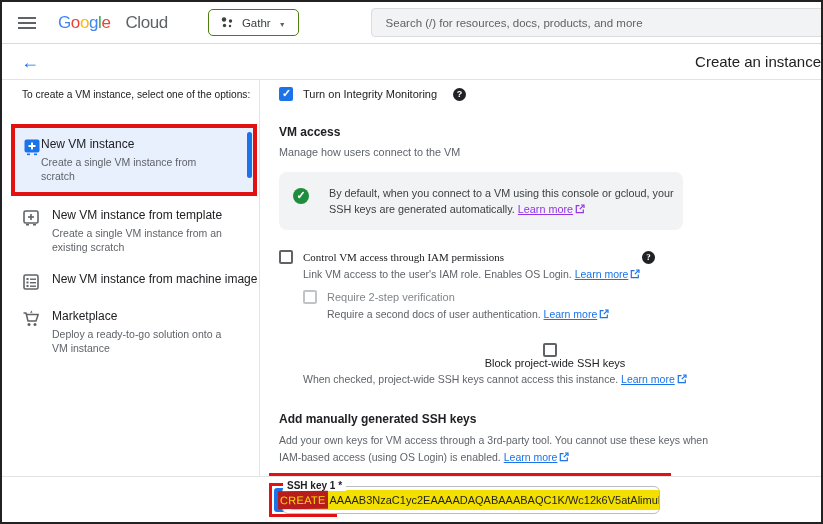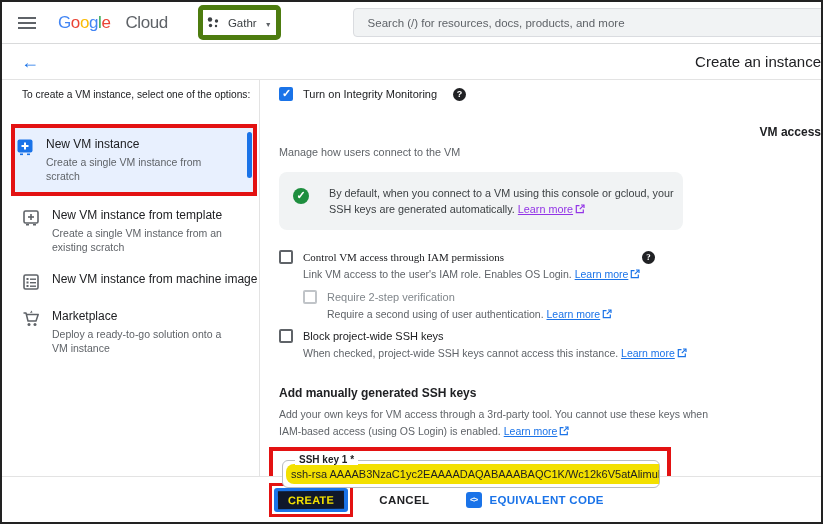--- a/index.html
+++ b/index.html
@@ -10,22 +10,22 @@
             display:flex; flex-direction:column; overflow:hidden; }
 
   
   .topbar { height:42px; flex:0 0 42px; display:flex; align-items:center; padding-left:16px;
             border-bottom:1px solid #d9dadb; background:#fff; }
   .hamburger { width:18px; display:flex; flex-direction:column; gap:3px; cursor:pointer; }
   .hamburger i { display:block; height:2px; background:#5f6368; }
   .logo { display:flex; align-items:baseline; margin-left:22px; font-size:17px; font-weight:500; letter-spacing:-0.4px; }
   .g0,.g3 { color:#4285F4; } .g1,.g5 { color:#EA4335; } .g2 { color:#FBBC05; } .g4 { color:#34A853; }
   .logo .cloud { color:#5f6368; margin-left:15px; font-weight:400; }
-  .proj { display:flex; align-items:center; gap:8px; margin-left:30px; border:5px solid #4d7c0f;
-          border-radius:5px; padding:6px 4px; font-size:11.5px; font-weight:500; color:#3c4043; cursor:pointer; }
+  .proj { display:flex; align-items:center; gap:8px; margin-left:40px; border:1px solid #4d7c0f;
+          border-radius:5px; padding:6px 12px; font-size:11.5px; font-weight:500; color:#3c4043; cursor:pointer; }
   .caret::after { content:"▼"; font-size:7px; color:#5f6368; }
   .searchbox { flex:1; margin-left:72px; margin-right:-4px; height:29px; background:#f1f3f4;
                border:1px solid #dadce0; border-radius:4px; display:flex; align-items:center; }
   .searchbox input { border:none; outline:none; background:transparent; width:100%; padding:0 14px;
                      font-family:"Liberation Sans", sans-serif; font-size:11.5px; color:#3c4043; }
   .searchbox input::placeholder { color:#5f6368; }
 
   
   .pagehead { height:36px; flex:0 0 36px; display:flex; align-items:center; padding-left:19px;
               border-bottom:1px solid #e3e3e3;justify-content:space-between; }
@@ -37,77 +37,77 @@
   .bodyrow { flex:1; display:flex; min-height:0; }
 
   
   .sidebar { width:258px; flex:0 0 258px; border-right:1px solid #e3e3e3; padding-top:9px; }
   .sidebar-intro { padding-left:20px; font-size:10.2px; color:#202124; white-space:nowrap; }
   .optlist { margin-top:24px; }
   .opt { display:flex; gap:12px; padding-left:20px; margin-bottom:18px; cursor:pointer; }
   .opt-title { font-size:12px; font-weight:500; color:#202124; margin-bottom:3px; line-height:15px; }
   .opt-desc { font-size:10.5px; color:#5f6368; line-height:14px; width:185px; }
   .sel-annot { margin:0 0 12px 9px; width:246px; border:4px solid #e31212; background:#e8f0fe; position:relative; }
-  .sel-inner { display:flex; gap:12px; padding:9px 6px 9px 1px; }
+  .sel-inner { display:flex; gap:0; padding:9px 6px 9px 8px; }
   .sel-thumb { position:absolute; right:1px; top:4px; width:5px; height:46px; background:#1a73e8; border-radius:3px; }
   .icon18 { width:18px; height:18px; flex:0 0 18px; margin-top:1px; }
 
   
   .main { flex:1; padding:7px 0 0 19px; min-width:0; }
   .chkrow { display:flex; align-items:center; }
   .cb { width:14px; height:14px; flex:0 0 14px; border:2px solid #5f6368; border-radius:2px; background:#fff; position:relative; }
   .cb.checked { background:#1a73e8; border-color:#1a73e8; }
   .cb.checked::after { content:"✓"; position:absolute; left:1px; top:-2px; color:#fff; font-size:11px; font-weight:bold; }
   .cb.disabled { border-color:#c0c4c8; }
   .chklabel { margin-left:10px; font-size:11px; color:#202124; white-space:nowrap; }
   .chklabel.dim { color:#80868b; }
   .help { width:13px; height:13px; flex:0 0 13px; border-radius:50%; background:#202124; position:relative; cursor:pointer; }
   .help::after { content:"?"; position:absolute; left:0; top:0; width:13px; text-align:center; line-height:13px;
                  color:#fff; font-size:9px; font-weight:bold; }
-  .sect-h { font-size:12px; font-weight:bold; color:#202124;text-align:right; }
+  .sect-h { font-size:12px; font-weight:bold; color:#202124; }
   .sect-sub { font-size:10.8px; color:#5f6368; }
   .banner { margin-top:14px; width:404px; background:#f1f3f4; border-radius:8px; padding:13px 12px 13px 14px;
             display:flex; gap:20px; align-items:flex-start;justify-content:space-between; }
   .okcirc { width:16px; height:16px; flex:0 0 16px; border-radius:50%; background:#1e8e3e; position:relative; margin-top:3px; }
   .okcirc::after { content:"✓"; position:absolute; left:0; top:-1px; width:16px; text-align:center; line-height:16px;
                    color:#fff; font-size:11px; font-weight:bold; }
   .banner-text { font-size:10.8px; color:#3c4043; line-height:16px; }
   .banner-text .ln { white-space:nowrap; }
   a.lnk { color:#1a73e8; text-decoration:underline; cursor:pointer; white-space:nowrap; }
   a.lnk.purple { color:#9334e6; }
   .extsvg { width:10px; height:10px; margin-left:2px; vertical-align:-1px; }
   .desc { font-size:10.5px; color:#5f6368; line-height:14px; white-space:nowrap; }
   .indent1 { margin-left:24px; }
   .row-w { width:376px;font-family:Liberation Serif, serif; }
   .ml-auto { margin-left:auto; }
 
   .manual-h { font-size:12px; font-weight:bold; color:#202124; }
 
   .ssh-annot { margin-top:9px; margin-left:-10px; width:402px; border:4px solid #e31212; padding:9px 7px 7px 9px; background:#fff; }
   .ssh-field { position:relative; border:1px solid #b9bdc1; border-radius:6px; height:28px; background:#fff; }
-  .ssh-label { position:absolute; top:-7px; left:12px; background:#fff; padding:0 4px; font-size:10px; font-weight:bold; color:#202124; white-space:nowrap; }
+  .ssh-label { position:absolute; top:-7px; left:0; background:#fff; padding:0 4px; font-size:10px; font-weight:bold; color:#202124; white-space:nowrap; }
   .ssh-value { height:100%; display:flex; align-items:center; padding:0 3px; overflow:hidden; white-space:nowrap; }
   .hl-yellow { background:#f3e000; color:#1f1f1f; font-size:11px; padding:4px 5px; border-radius:8px; white-space:nowrap; }
   .ssh-helper { margin-top:10px; margin-left:2px; font-size:10.5px; color:#9aa0a6; }
 
   
   .footer { height:46px; flex:0 0 46px; border-top:1px solid #e3e3e3; display:flex; align-items:center; padding-left:267px; background:#fff; }
   .create-annot { border:3px solid #e31212; padding:2px; }
   .btn-create { background:#1a73e8; border:none; border-radius:3px; padding:3px 4px; cursor:pointer; }
-  .btn-create .hl-green { display:inline-block; background:#0f172a; color:#f3e000; font-size:11px; font-weight:bold;
-                          letter-spacing:0.3px; padding:3px 10px; transform:rotate(-0.5deg); font-family:"Liberation Sans", sans-serif; }
+  .btn-create .hl-green { display:inline-block; background:#b91c1c; color:#f3e000; font-size:11px; font-weight:normal;
+                          letter-spacing:0.3px; padding:3px 2px; transform:rotate(-0.5deg); font-family:"Liberation Sans", sans-serif; }
   .btn-cancel { margin-left:26px; background:none; border:none; font-family:"Liberation Sans", sans-serif;
                 font-size:11.5px; font-weight:bold; color:#202124; letter-spacing:0.4px; cursor:pointer; }
   .btn-eq { margin-left:36px; background:none; border:none; display:flex; align-items:center; gap:8px; cursor:pointer; }
   .code-ic { width:16px; height:16px; background:#1a73e8; border-radius:3px; color:#fff; font-size:8px; font-weight:bold;
              display:flex; align-items:center; justify-content:center; letter-spacing:-1px; }
   .code-ic::after { content:"<>"; }
   .eq-label { font-size:11.5px; font-weight:bold; color:#1a73e8; letter-spacing:0.3px; font-family:"Liberation Sans", sans-serif; }
 
-  .mt22 { margin-top:8px; } .mt20 { margin-top:20px; } .mt24 { margin-top:24px; }
+  .mt22 { margin-top:22px;flex-direction:column; } .mt20 { margin-top:20px; } .mt24 { margin-top:24px; }
   .mt7 { margin-top:7px; } .mt3 { margin-top:3px; } .mt9 { margin-top:9px; } .mt26 { margin-top:26px; }
 </style>
 </head>
 <body>
 
 <div class="screen">
 
   <div class="topbar">
     <div class="hamburger">
         <i></i>
@@ -250,21 +250,21 @@
             <path d="M8.8 1.2 L4.8 5.2" stroke="#1a73e8" stroke-width="1.2"></path>
           </svg>
       </div>
 
       <div class="indent1 mt9">
         <div class="chkrow">
           <span class="cb disabled"></span>
           <span class="chklabel dim">Require 2-step verification</span>
         </div>
         <div class="desc indent1 mt3">
-          <span>Require a second using of user authentication.</span>
+          <span>Require a second docs of user authentication.</span>
           <a class="lnk">Learn more</a><svg class="extsvg" viewBox="0 0 10 10">
               <path d="M8.3 5.5 V8.7 H1.3 V1.7 H4.5" fill="none" stroke="#1a73e8" stroke-width="1.2"></path>
               <path d="M6 1 H9 V4" fill="none" stroke="#1a73e8" stroke-width="1.2"></path>
               <path d="M8.8 1.2 L4.8 5.2" stroke="#1a73e8" stroke-width="1.2"></path>
             </svg>
         </div>
       </div>
 
       <div class="chkrow mt22">
         <span class="cb"></span>

